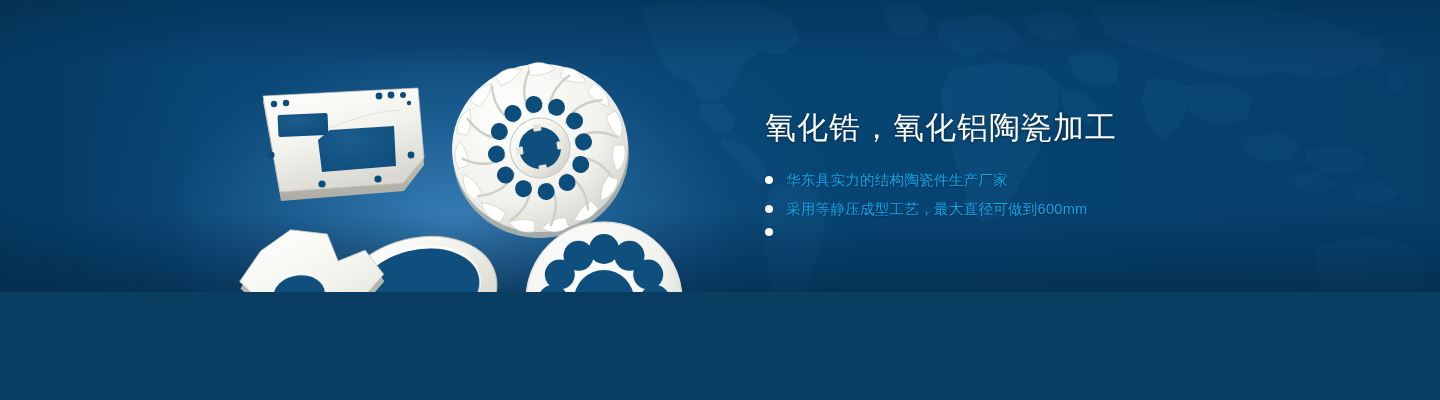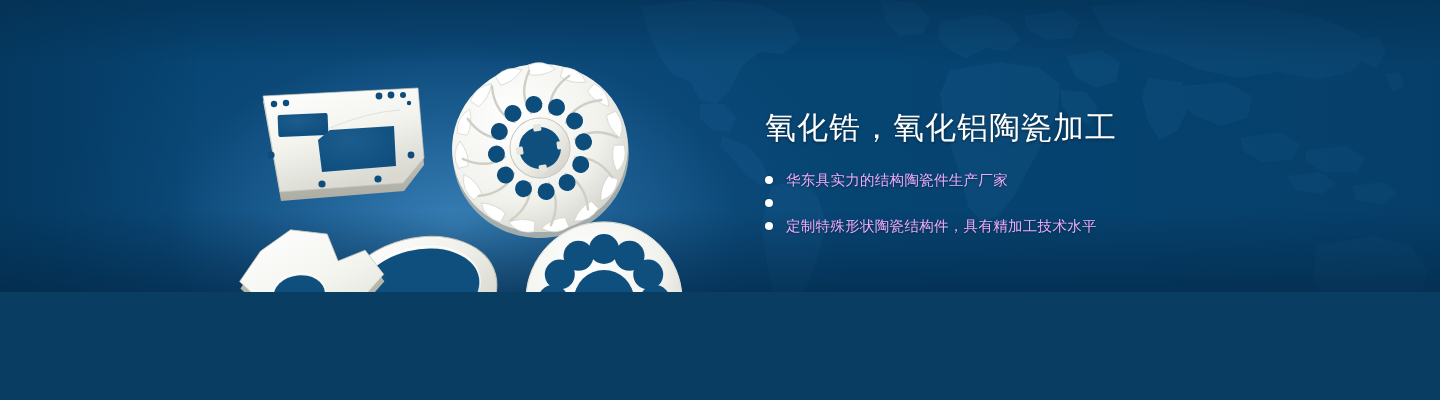--- a/index.html
+++ b/index.html
@@ -97,21 +97,21 @@
   .bullet-dot {
     flex: 0 0 auto;
     width: 8px;
     height: 8px;
     border-radius: 50%;
     background: #ffffff;
     margin-right: 13px;
     box-shadow: 0 0 2px rgba(0,0,0,0.35);
   }
   .bullet-text {
-    color: #f0abfc;
+    color: #0ea5e9;
     font-size: 14.5px;
     line-height: 20px;
     letter-spacing: 0.3px;
     text-shadow: 0 1px 2px rgba(0,0,0,0.40);
     white-space: nowrap;
   }
 </style>
 </head>
 <body>
 
@@ -324,21 +324,21 @@
 
   <div class="copy">
     <h1 class="headline">氧化锆，氧化铝陶瓷加工</h1>
     <ul class="bullets">
       <li class="bullet">
         <span class="bullet-dot"></span>
         <span class="bullet-text">华东具实力的结构陶瓷件生产厂家</span>
       </li>
       <li class="bullet">
         <span class="bullet-dot"></span>
+        <span class="bullet-text">采用等静压成型工艺，最大直径可做到600mm</span>
       </li>
       <li class="bullet">
         <span class="bullet-dot"></span>
-        <span class="bullet-text">定制特殊形状陶瓷结构件，具有精加工技术水平</span>
       </li>
     </ul>
   </div>
 
 </div>
 
 </body></html>

